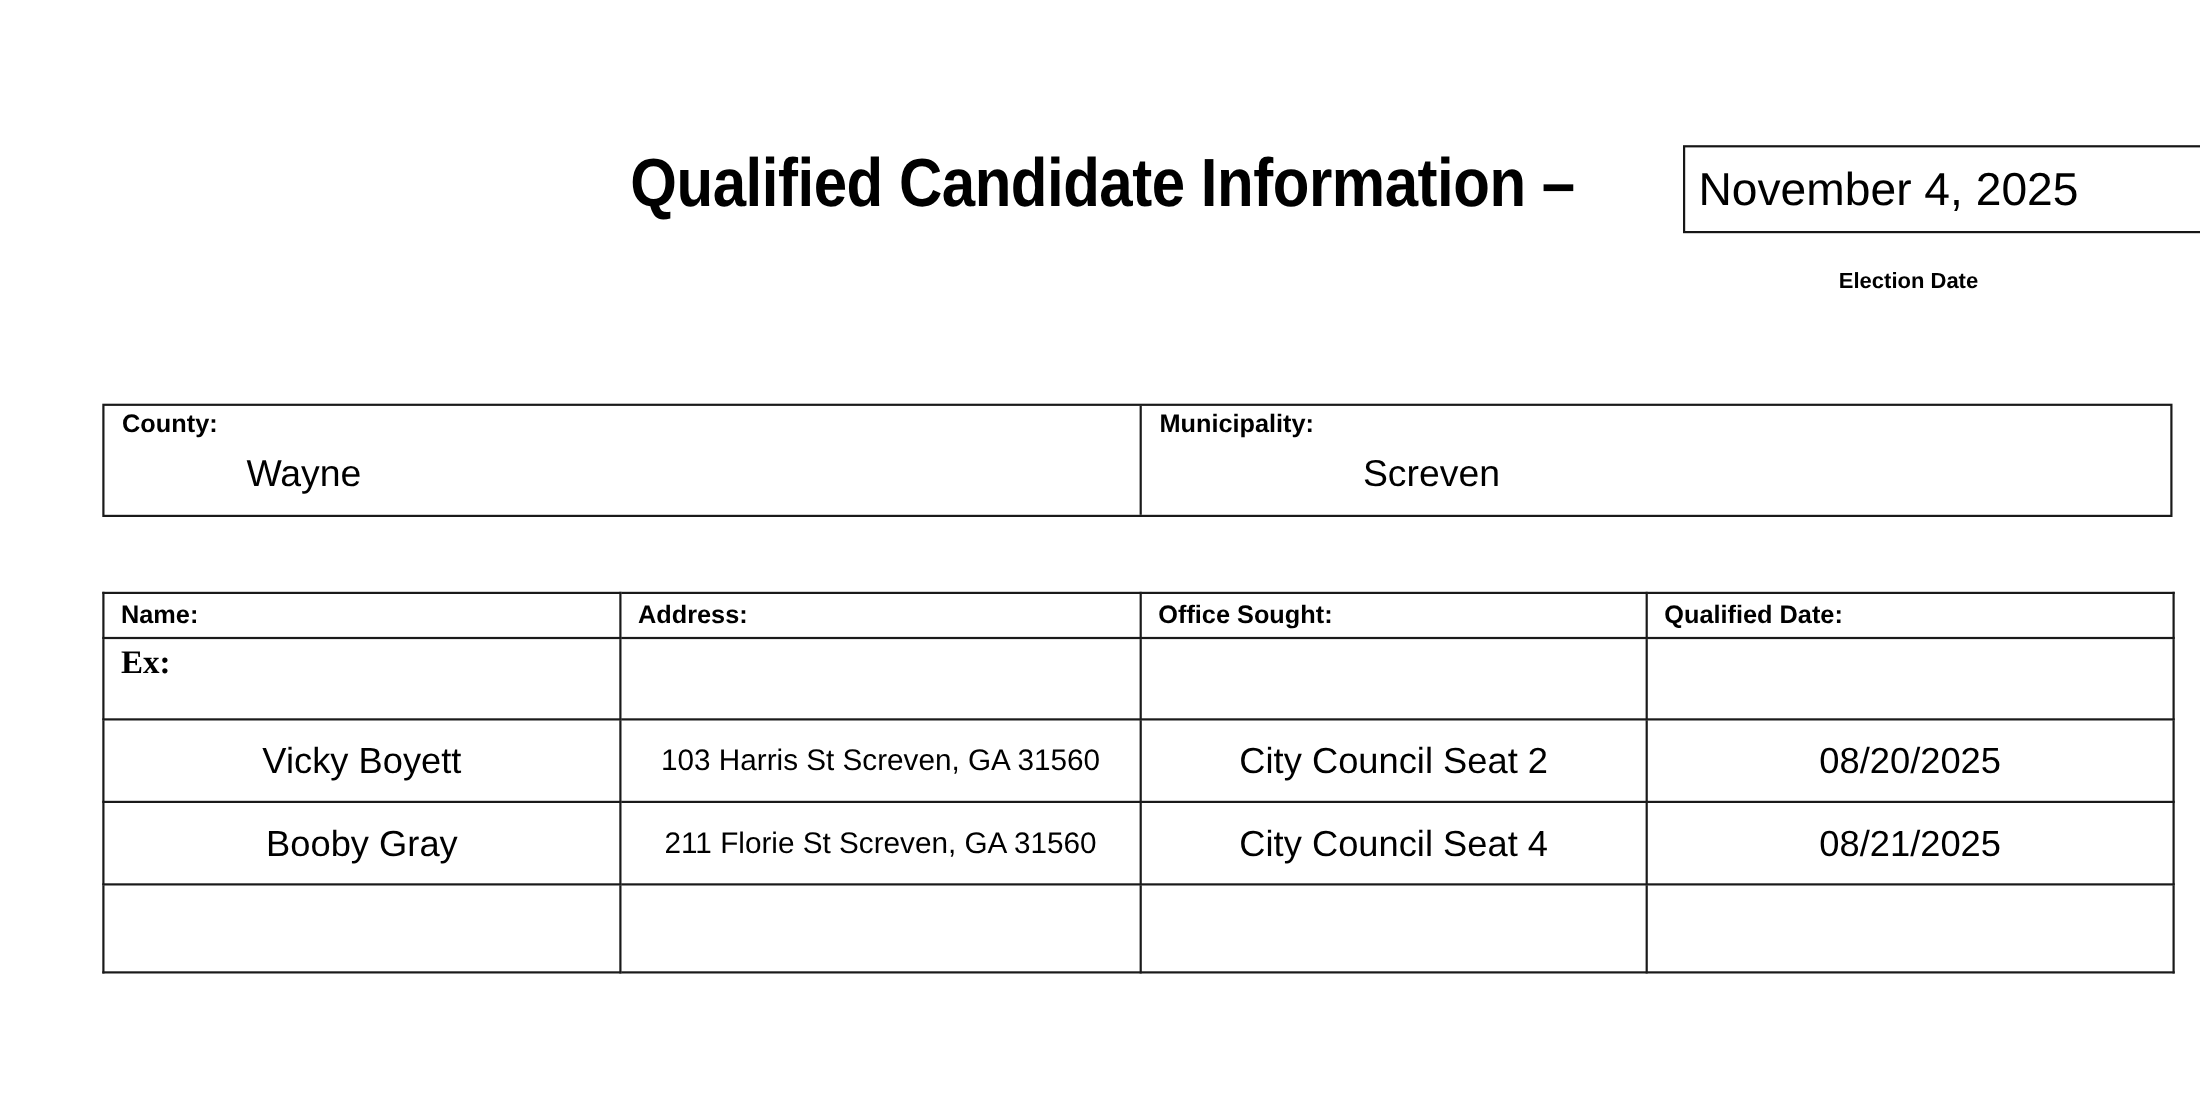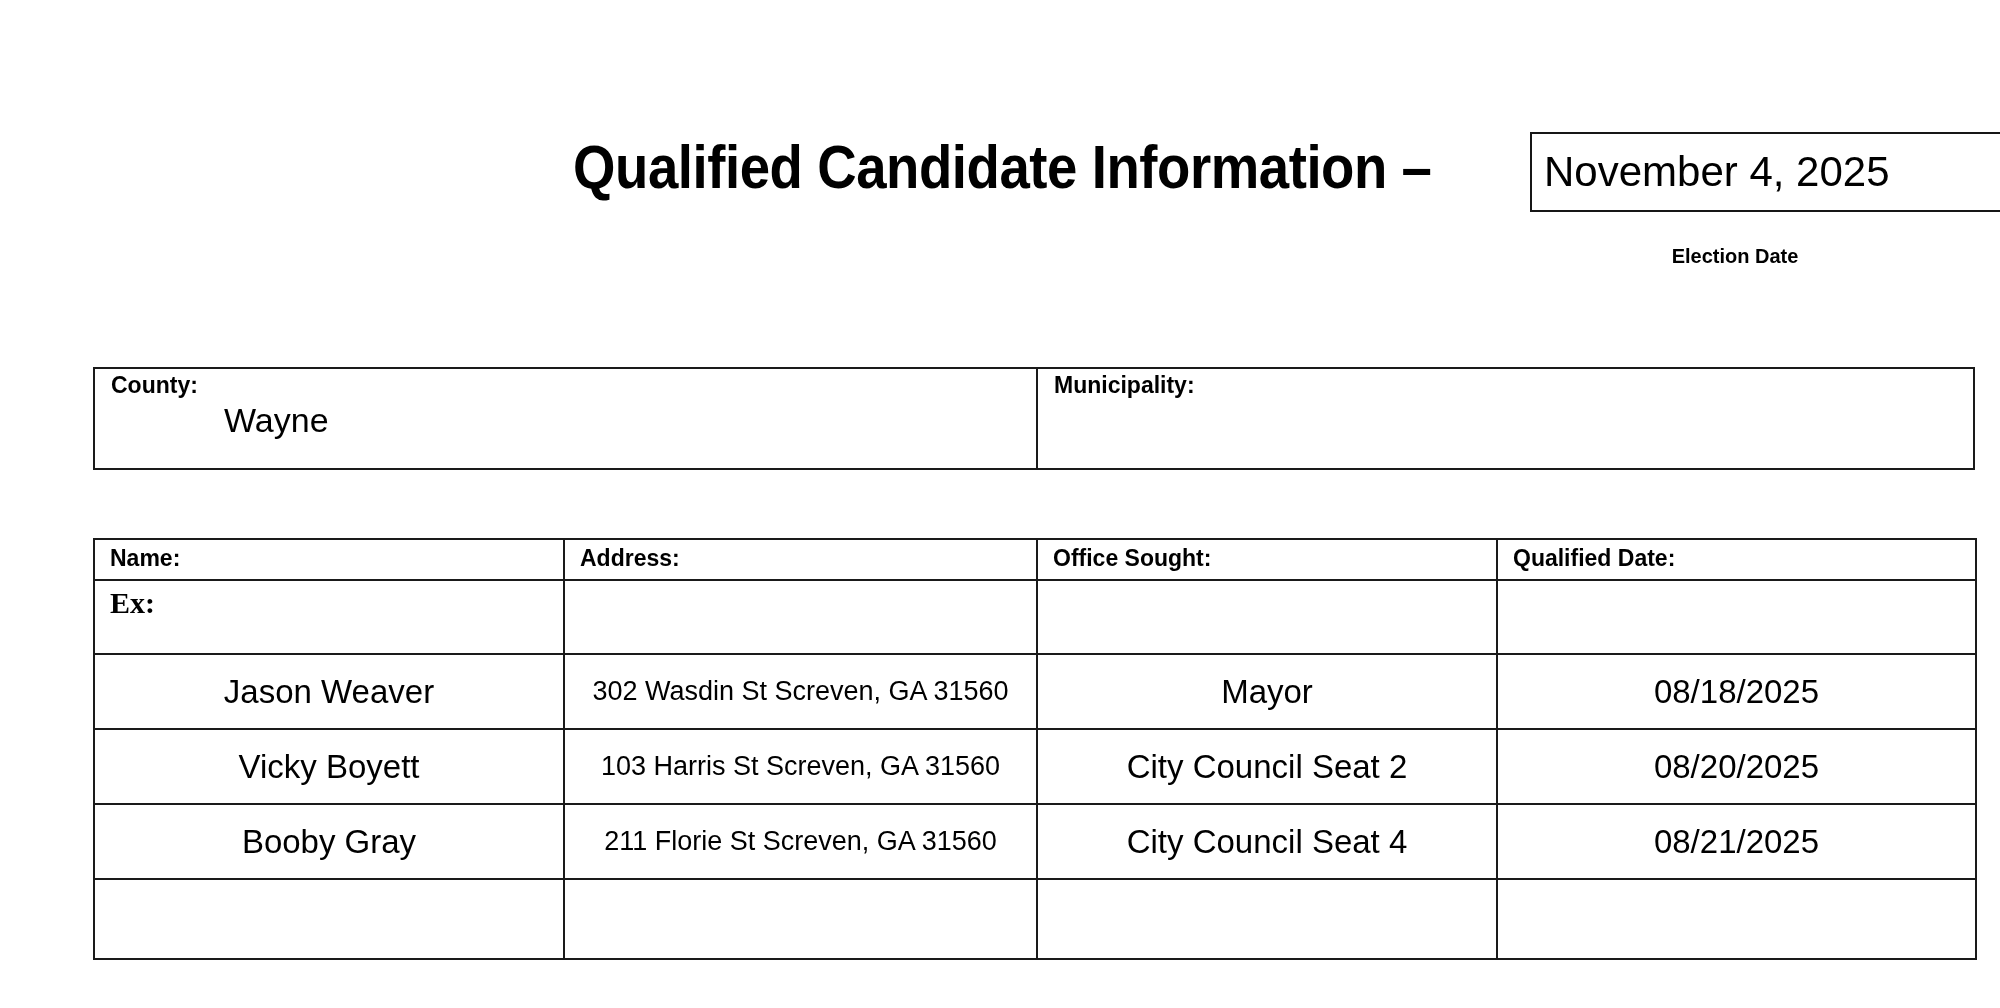--- a/index.html
+++ b/index.html
@@ -74,21 +74,21 @@
     border-left: 2px solid #1a1a1a;
   }
   .loc-label {
     font-size: 23px;
     font-weight: 700;
     line-height: 28px;
   }
   .loc-value {
     font-size: 34px;
     line-height: 38px;
-    margin-top: 2px;
+    margin-top: 13px;
   }
   .loc-cell.county .loc-value { margin-left: 113px; }
   .loc-cell.municipality .loc-value { margin-left: 185px; }
 
   
   .cand-table-wrap {
     position: absolute;
     left: 93px;
     top: 538px;
     width: 1882px;
@@ -139,20 +139,21 @@
 
 <div class="election-date-label">Election Date</div>
 
 <div class="loc-table">
   <div class="loc-cell county">
     <div class="loc-label">County:</div>
     <div class="loc-value">Wayne</div>
   </div>
   <div class="loc-cell municipality">
     <div class="loc-label">Municipality:</div>
+    <div class="loc-value">Screven</div>
   </div>
 </div>
 
 <div class="cand-table-wrap">
   <table class="cand">
     <colgroup>
       <col style="width:470px">
       <col style="width:473px">
       <col style="width:460px">
       <col style="width:479px">
@@ -165,26 +166,20 @@
         <td>Qualified Date:</td>
       </tr>
 
       <tr class="ex-row">
         <td>Ex:</td>
         <td></td>
         <td></td>
         <td></td>
       </tr>
 
-      <tr class="data-row">
-        <td class="c-name">Jason Weaver</td>
-        <td class="c-address">302 Wasdin St Screven, GA 31560</td>
-        <td class="c-office">Mayor</td>
-        <td class="c-date">08/18/2025</td>
-      </tr>
 
 
       <tr class="data-row">
         <td class="c-name">Vicky Boyett</td>
         <td class="c-address">103 Harris St Screven, GA 31560</td>
         <td class="c-office">City Council Seat 2</td>
         <td class="c-date">08/20/2025</td>
       </tr>
 
       <tr class="data-row">

